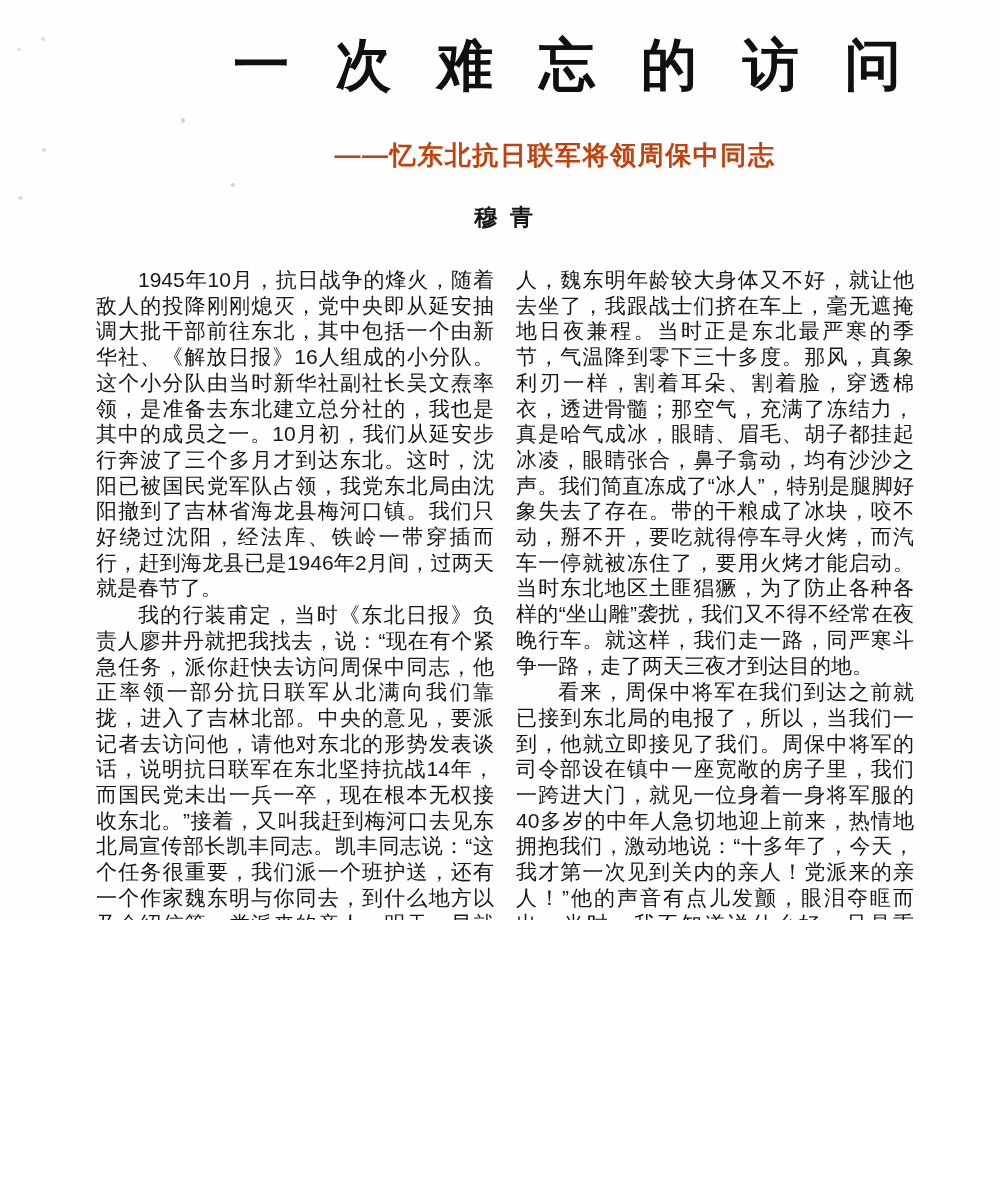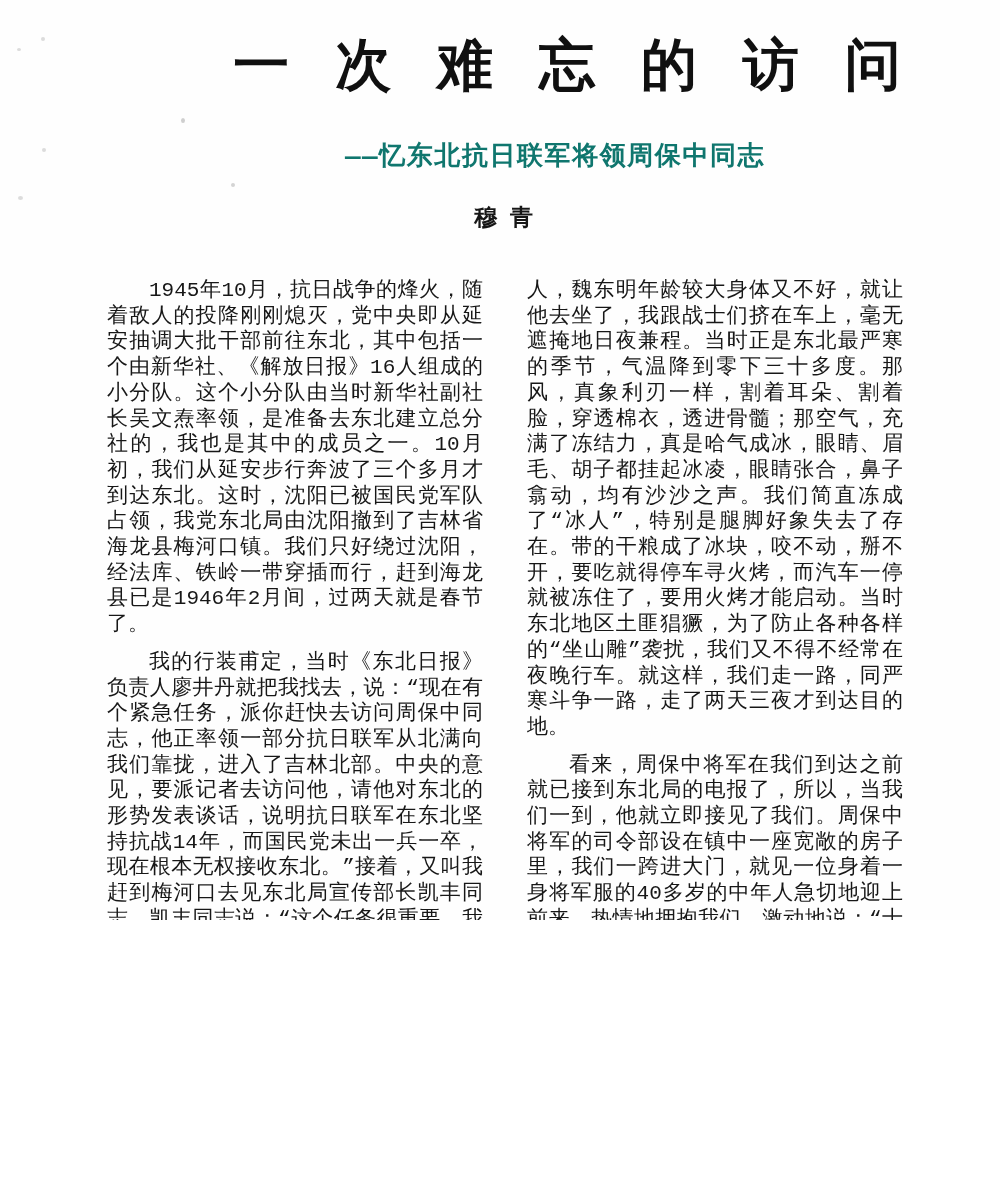--- a/index.html
+++ b/index.html
@@ -6,21 +6,21 @@
     margin: 0;
     padding: 0;
     background: #ffffff;
   }
   .page {
     position: relative;
     width: 1000px;
     height: 920px;
     background: #fefefe;
     overflow: hidden;
-    font-family: Liberation Mono, monospace;
+    font-family: Liberation Sans, sans-serif;
     color: #141414;
   }
   .article-title {
     position: absolute;
     top: 28px;
     left: 195px;
     width: 790px;
     margin: 0;
     text-align: center;
     font-size: 56px;
@@ -32,21 +32,21 @@
   .article-subtitle {
     position: absolute;
     top: 138px;
     left: 110px;
     width: 890px;
     margin: 0;
     text-align: center;
     font-size: 26px;
     font-weight: 700;
     letter-spacing: 0.06em;
-    color: #0f766e;
+    color: #c2410c;
   }
   .article-author {
     position: absolute;
     top: 202px;
     left: 10px;
     width: 1000px;
     margin: 0;
     text-align: center;
     font-size: 23px;
     font-weight: 700;
@@ -59,21 +59,21 @@
     width: 400px;
     font-size: 21px;
     line-height: 25.7px;
     text-align: justify;
     text-justify: inter-ideograph;
     color: #171717;
   }
   .column-left  { left: 95px;  }
   .column-right { left: 515px; }
   .column p {
-    margin: 12px;
+    margin: 1px;
     text-indent: 2em;
   }
   .column p.continuation {
     text-indent: 0;
   }
   .scan-speck {
     position: absolute;
     border-radius: 50%;
     background: #dcdcdc;
   }

